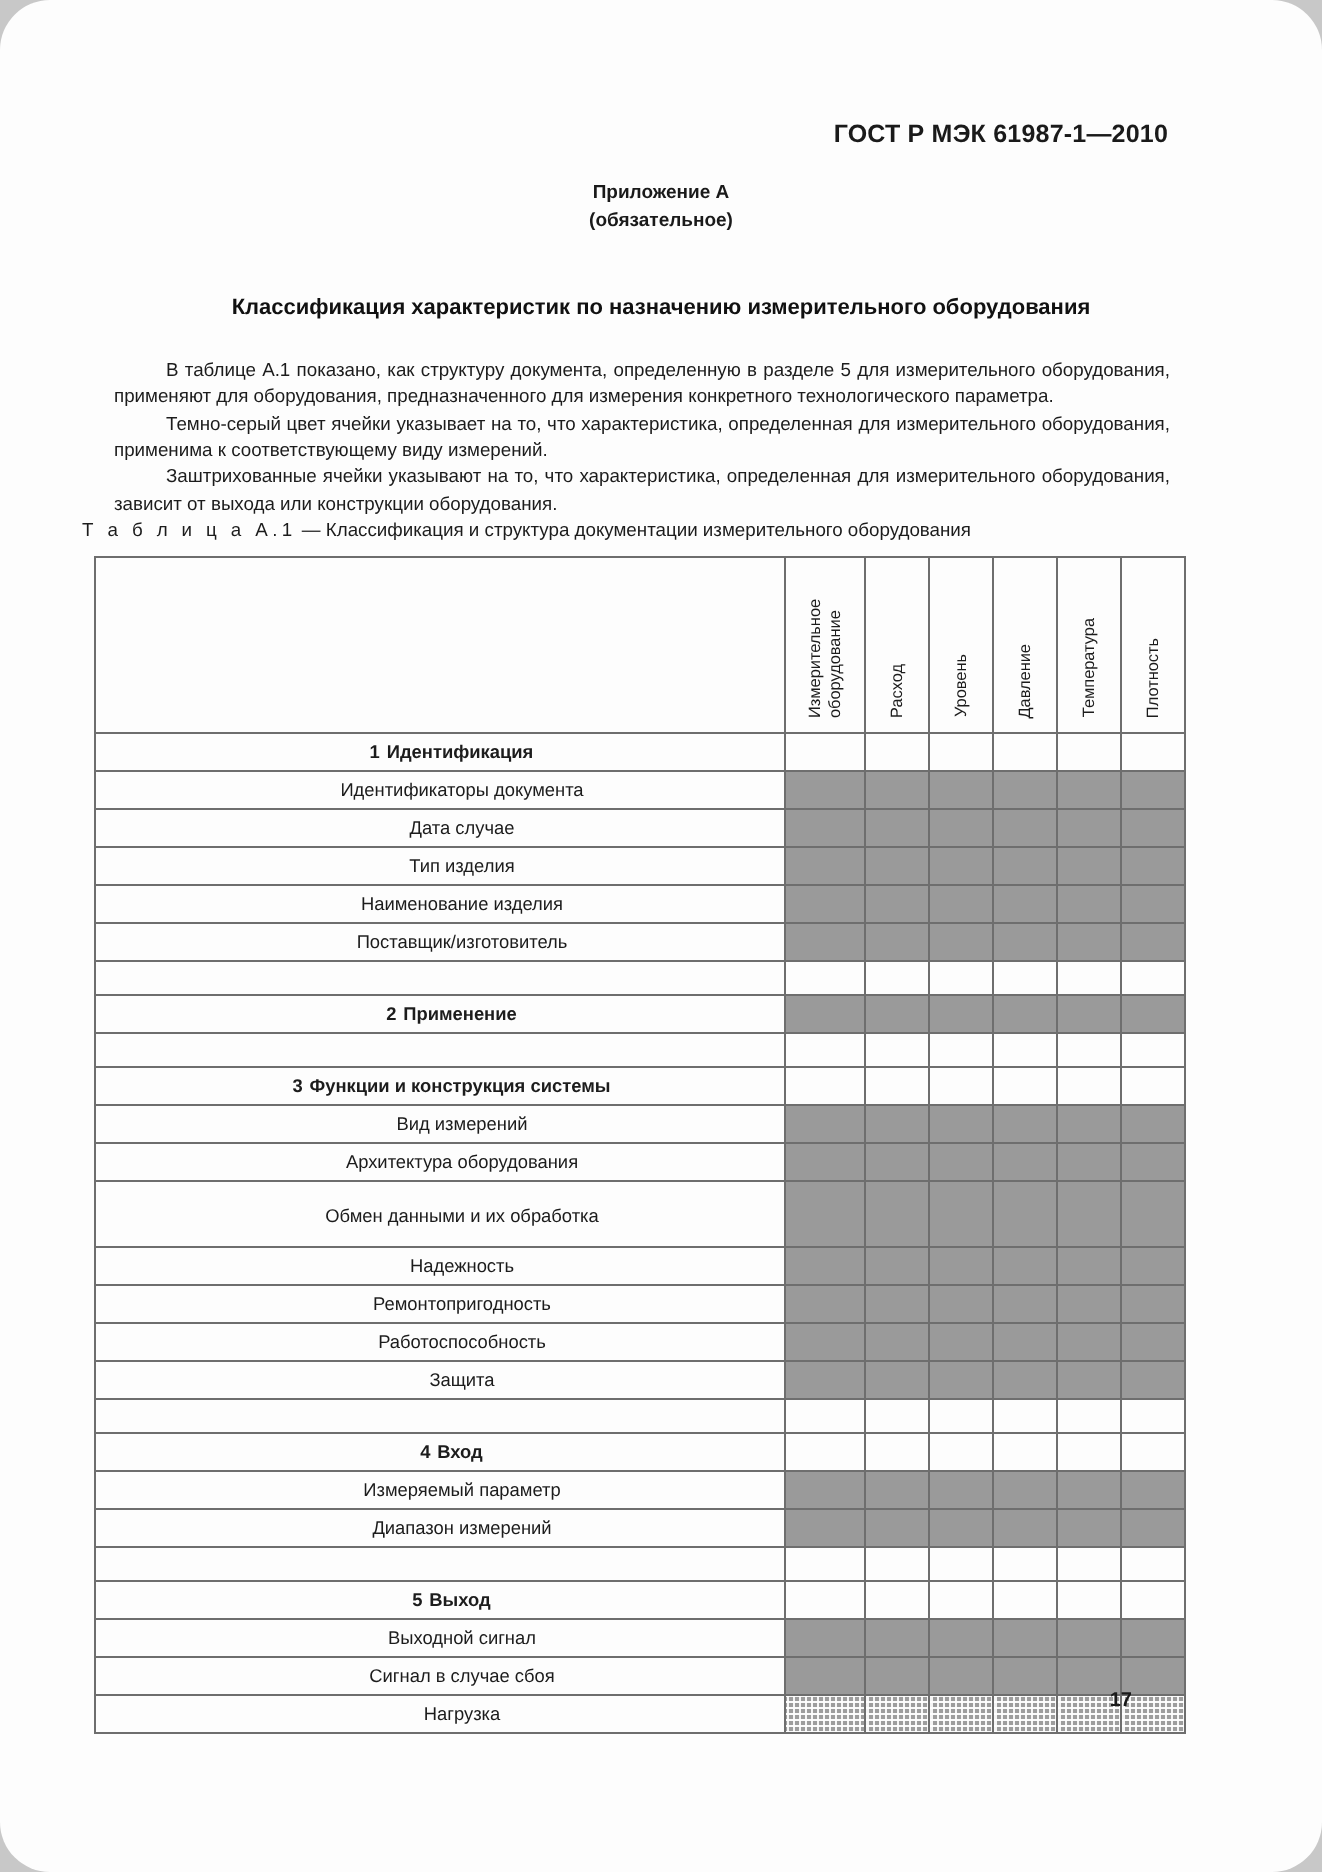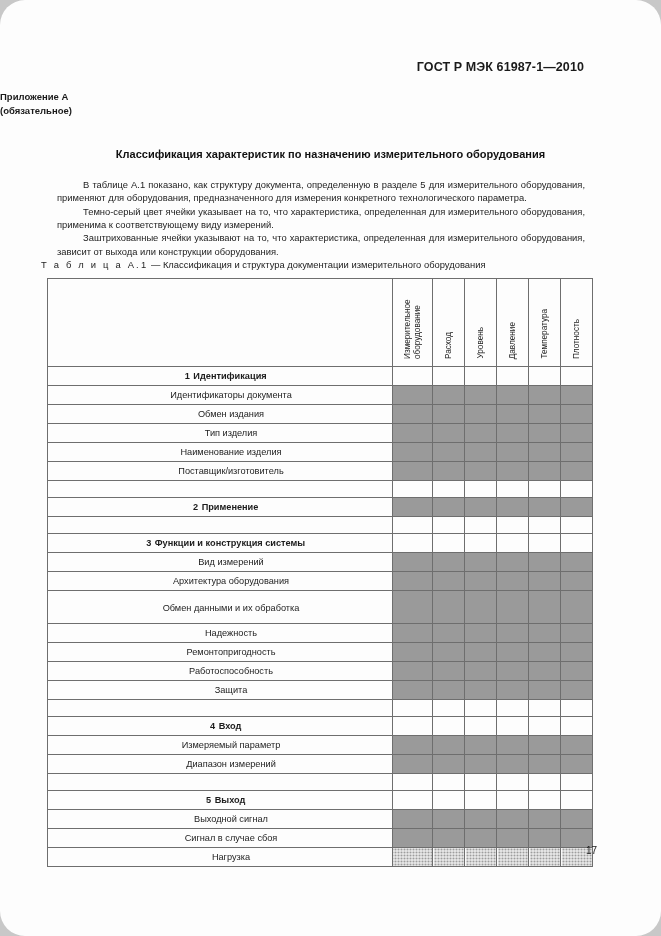--- a/index.html
+++ b/index.html
@@ -28,21 +28,21 @@
     font-weight: bold;
     color: #1a1a1a;
     letter-spacing: 0.1px;
     white-space: nowrap;
   }
   .annex-block {
     position: absolute;
     top: 90px;
     left: 0;
     width: 661px;
-    text-align: left;
+    text-align: center;
     font-size: 9.5px;
     font-weight: bold;
     color: #1a1a1a;
     line-height: 14px;
   }
   .doc-title {
     position: absolute;
     top: 148px;
     left: 0;
     width: 661px;
@@ -72,23 +72,23 @@
     font-size: 9.4px;
     color: #1c1c1c;
     white-space: nowrap;
   }
   .table-caption .sp {
     letter-spacing: 2.2px;
   }
   .page-number {
     position: absolute;
     top: 845px;
-    right: 64px;
+    right: 95px;
     font-size: 10px;
-    font-weight: normal;
+    font-weight: bold;
     color: #1a1a1a;
     text-align: right;
   }
 
   
   .tbl-wrap {
     position: absolute;
     top: 278px;
     left: 47px;
     width: 537px;
@@ -243,21 +243,21 @@
           <tr>
             <td class="lbl sub"><span>Идентификаторы документа</span></td>
             <td class="c on"></td>
             <td class="c on"></td>
             <td class="c on"></td>
             <td class="c on"></td>
             <td class="c on"></td>
             <td class="c on"></td>
           </tr>
           <tr>
-            <td class="lbl sub"><span>Обмен издания</span></td>
+            <td class="lbl sub"><span>Дата случае</span></td>
             <td class="c on"></td>
             <td class="c on"></td>
             <td class="c on"></td>
             <td class="c on"></td>
             <td class="c on"></td>
             <td class="c on"></td>
           </tr>
           <tr>
             <td class="lbl sub"><span>Тип изделия</span></td>
             <td class="c on"></td>

